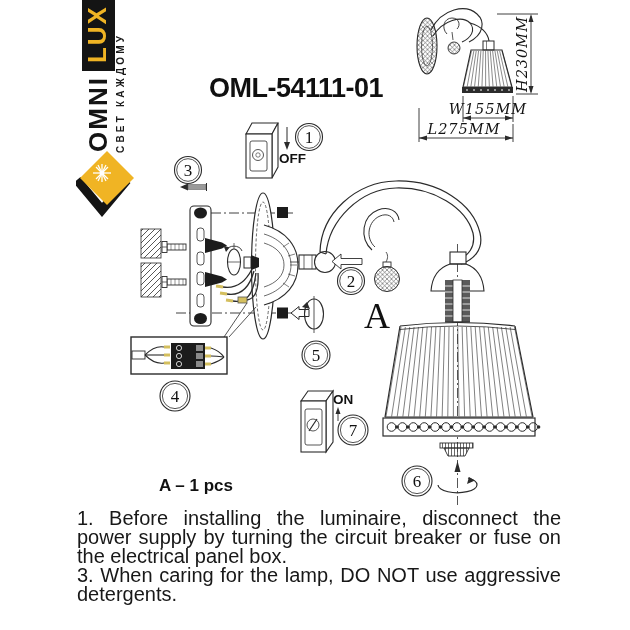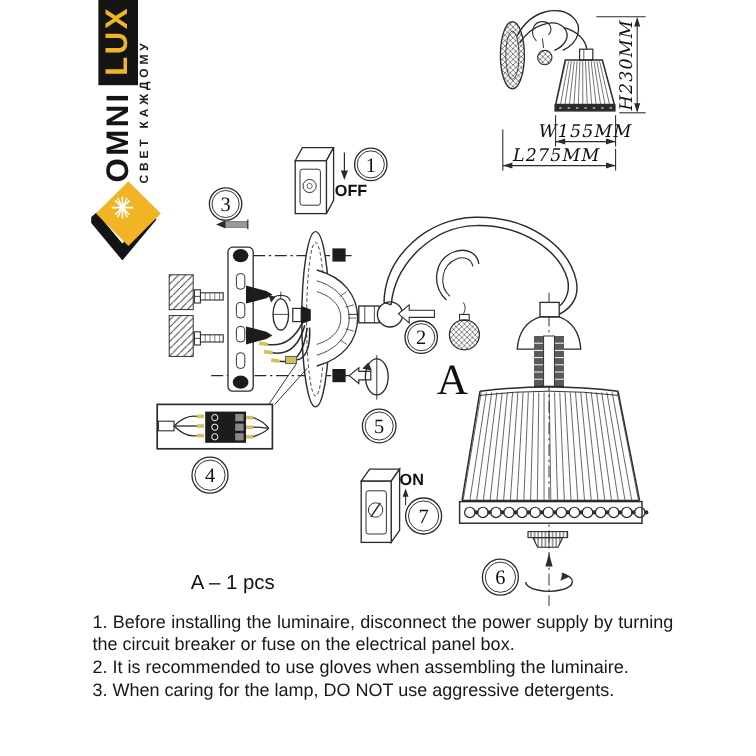--- a/index.html
+++ b/index.html
@@ -14,23 +14,23 @@
   .lux{margin-left:5px;background:#141414;color:#F0B424;font-size:26px;font-weight:800;
        letter-spacing:2px;padding:2px 7px 5px 8px;line-height:1;}
   .logo-tagline{position:absolute;left:115px;top:153px;width:152px;height:15px;
      transform:rotate(-90deg);transform-origin:0 0;font-size:10px;font-weight:700;
      letter-spacing:3.2px;color:#1a1a1a;white-space:nowrap;}
   .logo-mark{position:absolute;left:76px;top:149px;}
 
   .title{position:absolute;left:209px;top:73px;font-size:27px;font-weight:bold;
          letter-spacing:-0.5px;color:#101010;white-space:nowrap;}
 
-  .pcs{position:absolute;left:159px;top:476px;font-size:17px;font-weight:normal;color:#111;}
-
-  .instructions{position:absolute;left:77px;top:509px;width:484px;font-size:15px;
+  .pcs{position:absolute;left:159px;top:476px;font-size:17px;font-weight:bold;color:#111;}
+
+  .instructions{position:absolute;left:77px;top:509px;width:484px;font-size:20px;
                 line-height:19px;text-align:justify;color:#181818;}
   .instructions p{margin:0;}
 
   .diagram{position:absolute;left:0;top:0;}
   .dimtext{font-family:"DejaVu Serif","Liberation Serif",serif;font-style:italic;
            font-size:14.5px;letter-spacing:1px;}
   .circnum{font-family:"Liberation Serif","DejaVu Serif",serif;font-size:17px;}
   .switchlabel{font-weight:bold;font-size:13.5px;}
   .letterA{font-family:"Liberation Serif","DejaVu Serif",serif;font-size:36px;}
   .dd{stroke-dasharray:10 3 2 3;}
@@ -52,20 +52,21 @@
       <line x1="26" y1="15" x2="26" y2="33"></line>
         <line x1="17" y1="24" x2="35" y2="24"></line>
       <line x1="20" y1="18" x2="32" y2="30"></line>
         <line x1="32" y1="18" x2="20" y2="30"></line>
       <line x1="22" y1="16" x2="30" y2="32"></line>
         <line x1="30" y1="16" x2="22" y2="32"></line>
     </g>
     <circle cx="26" cy="24" r="2.4" fill="#ffffff"></circle>
   </svg>
 
+  <div class="title">OML-54111-01</div>
 
   <svg class="diagram" width="630" height="630" viewBox="0 0 630 630">
     <defs>
       <pattern id="hatch" width="6" height="6" patternUnits="userSpaceOnUse">
         <path d="M0,6 L6,0" stroke="#444" stroke-width="0.9" fill="none"></path>
       </pattern>
       <pattern id="xhatch" width="4.5" height="4.5" patternUnits="userSpaceOnUse">
         <path d="M0,0 L4.5,4.5 M4.5,0 L0,4.5" stroke="#555" stroke-width="0.6" fill="none"></path>
       </pattern>
       <pattern id="vhatch" width="3" height="3" patternUnits="userSpaceOnUse">
@@ -372,17 +373,16 @@
       <circle cx="353" cy="430" r="15"></circle>
         <circle cx="353" cy="430" r="12.6" stroke-width="0.8"></circle>
       <text class="circnum" x="353" y="436" text-anchor="middle" fill="#111" stroke="none">7</text>
     </g>
   </svg>
 
   <div class="pcs">A – 1 pcs</div>
 
   <div class="instructions">
     <p>1. Before installing the luminaire, disconnect the power supply by turning the circuit breaker or fuse on the electrical panel box.</p>
-    <p>2. It is recommended to use gloves when assembling the luminaire.</p>
     <p>3. When caring for the lamp, DO NOT use aggressive detergents.</p>
   </div>
 
 </div>
 
 </body></html>

